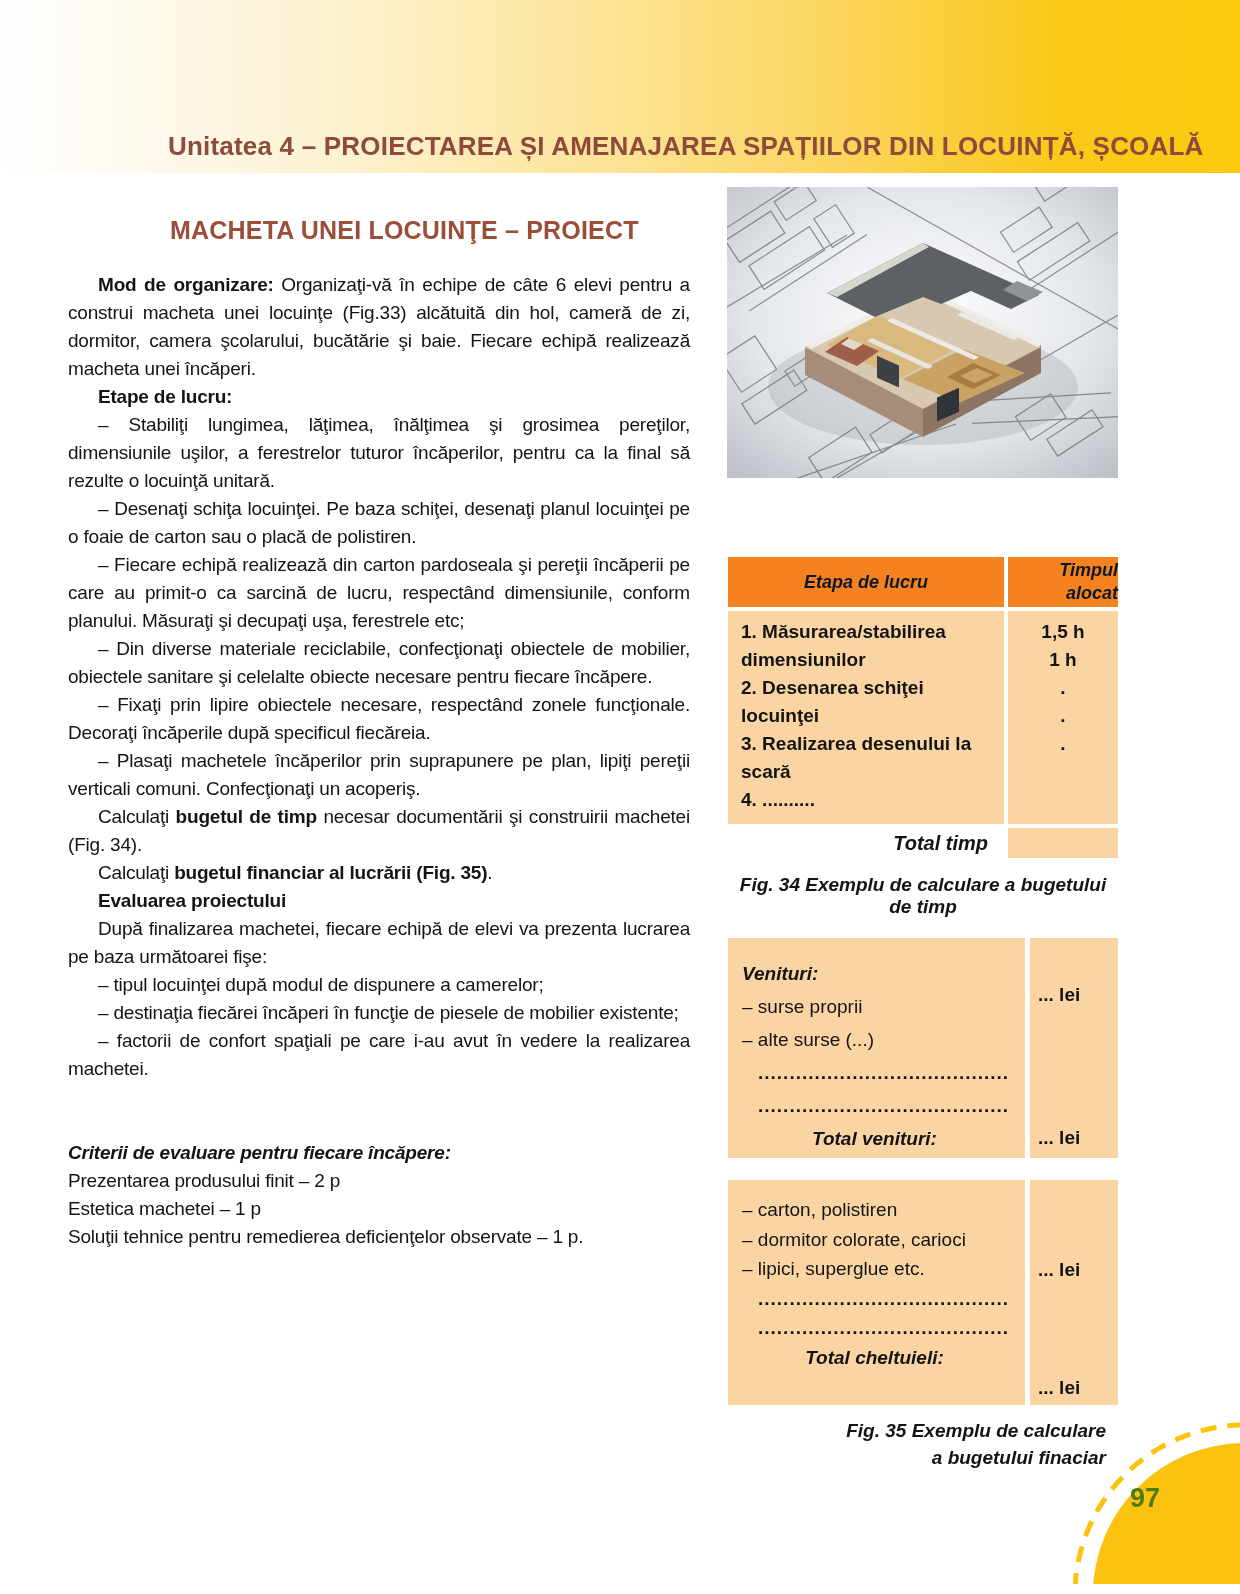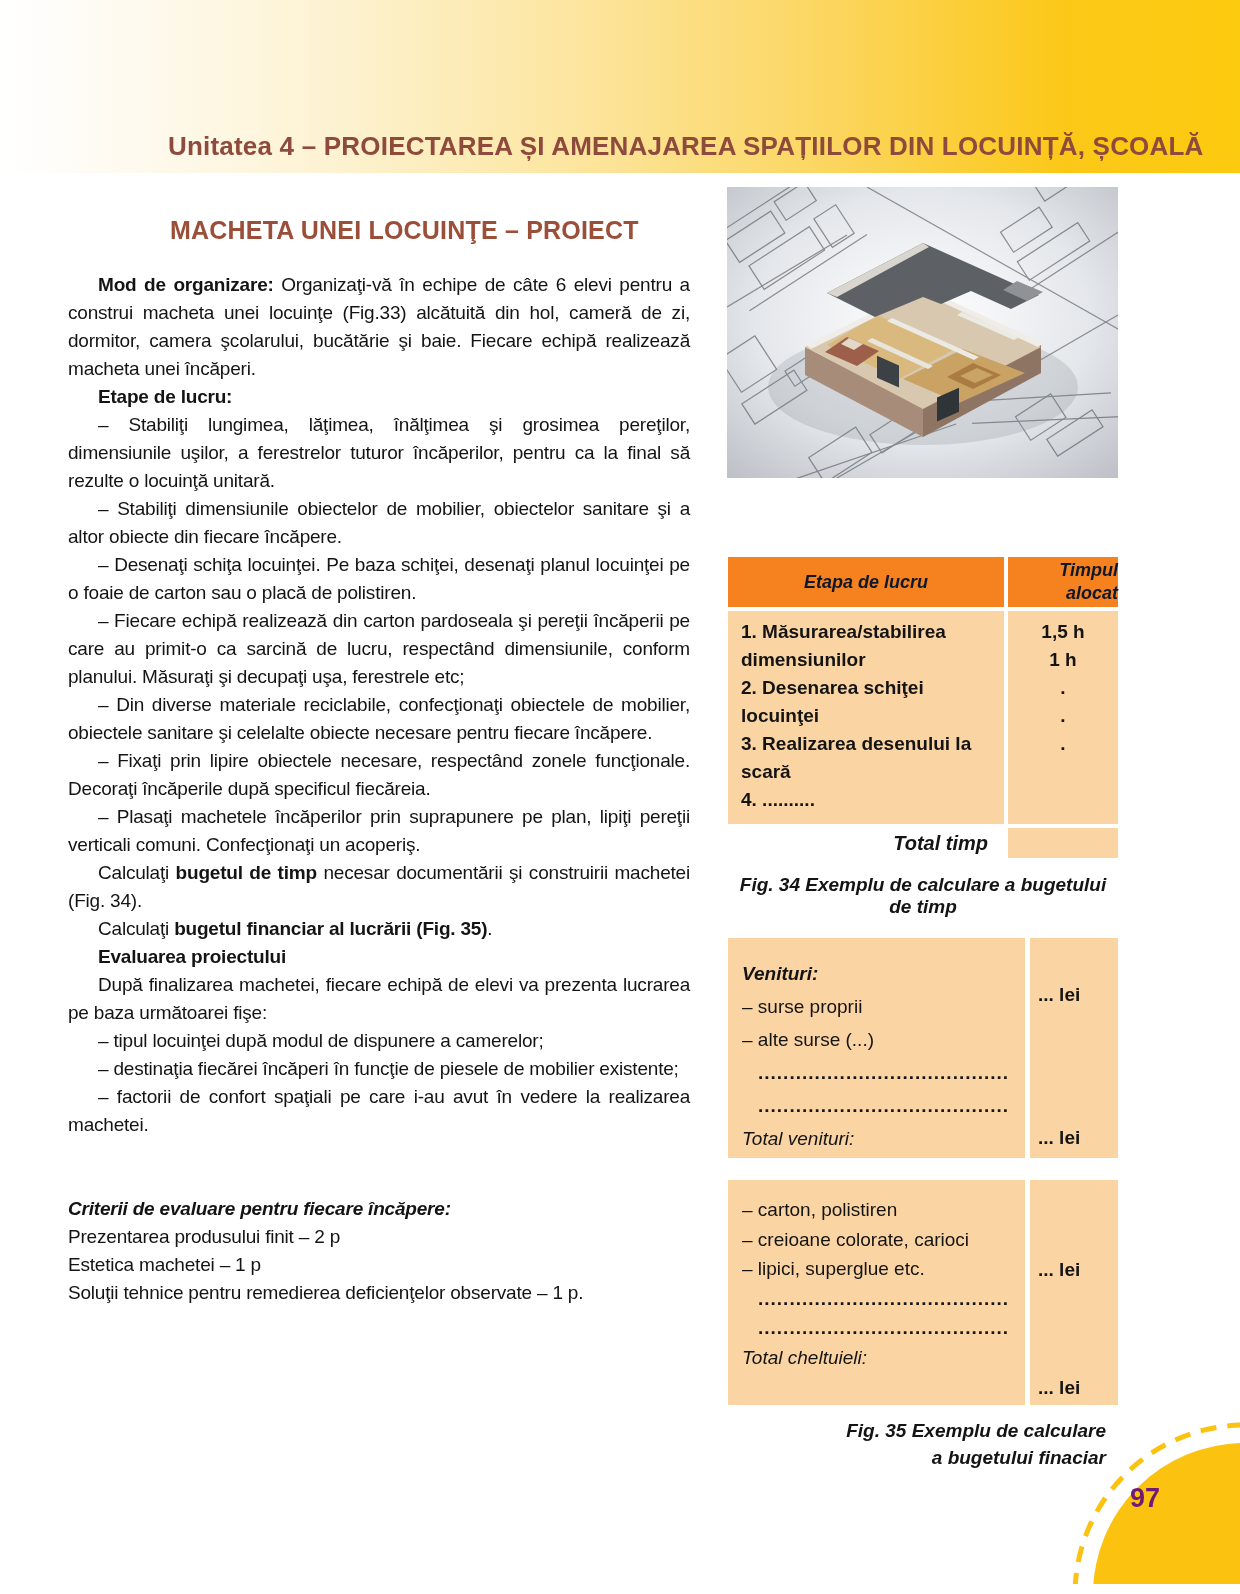--- a/index.html
+++ b/index.html
@@ -55,33 +55,33 @@
   .caption34 {
     margin-top:16px; font-weight:bold; font-style:italic; font-size:19px; text-align:center; width:100%;
   }
   
   .box { position:absolute; left:728px; width:390px; display:grid; grid-template-columns:297px 88px; column-gap:5px; }
   .box .main { background:#FBD4A3; font-size:19px; }
   .box .amt { background:#FBD4A3; position:relative; font-weight:bold; font-size:19px; }
   .box .amt span { position:absolute; left:8px; white-space:nowrap; }
   .box .title { font-weight:bold; font-style:italic; }
   .box .dots { letter-spacing:1px; font-weight:bold; padding-left:16px; overflow:hidden; white-space:nowrap; display:block; }
-  .box .total { font-weight:normal; font-style:italic; text-align:left; padding-right:6px; }
+  .box .total { font-weight:bold; font-style:italic; text-align:center; padding-right:6px; }
   .venituri { top:938px; height:220px; }
   .venituri .main { padding:19px 12px 0 14px; line-height:33px; }
   .cheltuieli { top:1180px; height:225px; }
   .cheltuieli .main { padding:15px 12px 0 14px; line-height:29.5px; }
   .caption35 {
     position:absolute; left:728px; top:1417px; width:378px; text-align:right;
     font-weight:bold; font-style:italic; font-size:19px; line-height:27px;
   }
   
   .corner { position:absolute; right:0; bottom:0; width:235px; height:235px; }
   .pagenum {
-    position:absolute; right:80px; bottom:70px; color:#701a75;
+    position:absolute; right:80px; bottom:70px; color:#4d7c0f;
     font-size:27px; font-weight:bold;
   }
 </style>
 </head>
 <body>
 
 <div class="page">
 
   <div class="band">
     <div class="band-title">Unitatea 4 – PROIECTAREA ȘI AMENAJAREA SPAȚIILOR DIN LOCUINȚĂ, ȘCOALĂ</div>
@@ -165,21 +165,20 @@
 
       <rect x="150" y="200" width="22" height="22" fill="#3c4146" transform="skewY(24) translate(0,-98)"></rect>
       <rect x="210" y="104" width="22" height="24" fill="#2f3438" transform="skewY(-24) translate(0,200)"></rect>
     </g>
   </svg>
 
   <div class="col-left">
     <p><span class="b">Mod de organizare:</span><span> Organizaţi-vă în echipe de câte 6 elevi pentru a construi macheta unei locuinţe (Fig.33) alcătuită din hol, cameră de zi, dormitor, camera şcolarului, bucătărie şi baie. Fiecare echipă realizează macheta unei încăperi.</span></p>
     <p class="b">Etape de lucru:</p>
     <p>– Stabiliţi lungimea, lăţimea, înălţimea şi grosimea pereţilor, dimensiunile uşilor, a ferestrelor tuturor încăperilor, pentru ca la final să rezulte o locuinţă unitară.</p>
-    <p>– Stabiliţi dimensiunile obiectelor de mobilier, obiectelor sanitare şi a altor obiecte din fiecare încăpere.</p>
     <p>– Desenaţi schiţa locuinţei. Pe baza schiţei, desenaţi planul locuinţei pe o foaie de carton sau o placă de polistiren.</p>
     <p>– Fiecare echipă realizează din carton pardoseala şi pereţii încăperii pe care au primit-o ca sarcină de lucru, respectând dimensiunile, conform planului. Măsuraţi şi decupaţi uşa, ferestrele etc;</p>
     <p>– Din diverse materiale reciclabile, confecţionaţi obiectele de mobilier, obiectele sanitare şi celelalte obiecte necesare pentru fiecare încăpere.</p>
     <p>– Fixaţi prin lipire obiectele necesare, respectând zonele funcţionale. Decoraţi încăperile după specificul fiecăreia.</p>
     <p>– Plasaţi machetele încăperilor prin suprapunere pe plan, lipiţi pereţii verticali comuni. Confecţionaţi un acoperiş.</p>
     <p><span>Calculaţi </span><span class="b">bugetul de timp</span><span> necesar documentării şi construirii machetei (Fig. 34).</span></p>
     <p><span>Calculaţi </span><span class="b">bugetul financiar al lucrării (Fig. 35)</span><span>.</span></p>
     <p class="b">Evaluarea proiectului</p>
     <p>După finalizarea machetei, fiecare echipă de elevi va prezenta lucrarea pe baza următoarei fişe:</p>
     <p>– tipul locuinţei după modul de dispunere a camerelor;</p>
@@ -231,21 +230,21 @@
     </div>
     <div class="amt">
       <span style="top:46px;">... lei</span>
       <span style="top:189px;">... lei</span>
     </div>
   </div>
 
   <div class="box cheltuieli">
     <div class="main">
       <div>– carton, polistiren</div>
-      <div>– creioane colorate, carioci</div>
+      <div>– dormitor colorate, carioci</div>
       <div>– lipici, superglue etc.</div>
       <span class="dots">........................................</span>
       <span class="dots">........................................</span>
       <div class="total">Total cheltuieli:</div>
     </div>
     <div class="amt">
       <span style="top:79px;">... lei</span>
       <span style="top:197px;">... lei</span>
     </div>
   </div>

